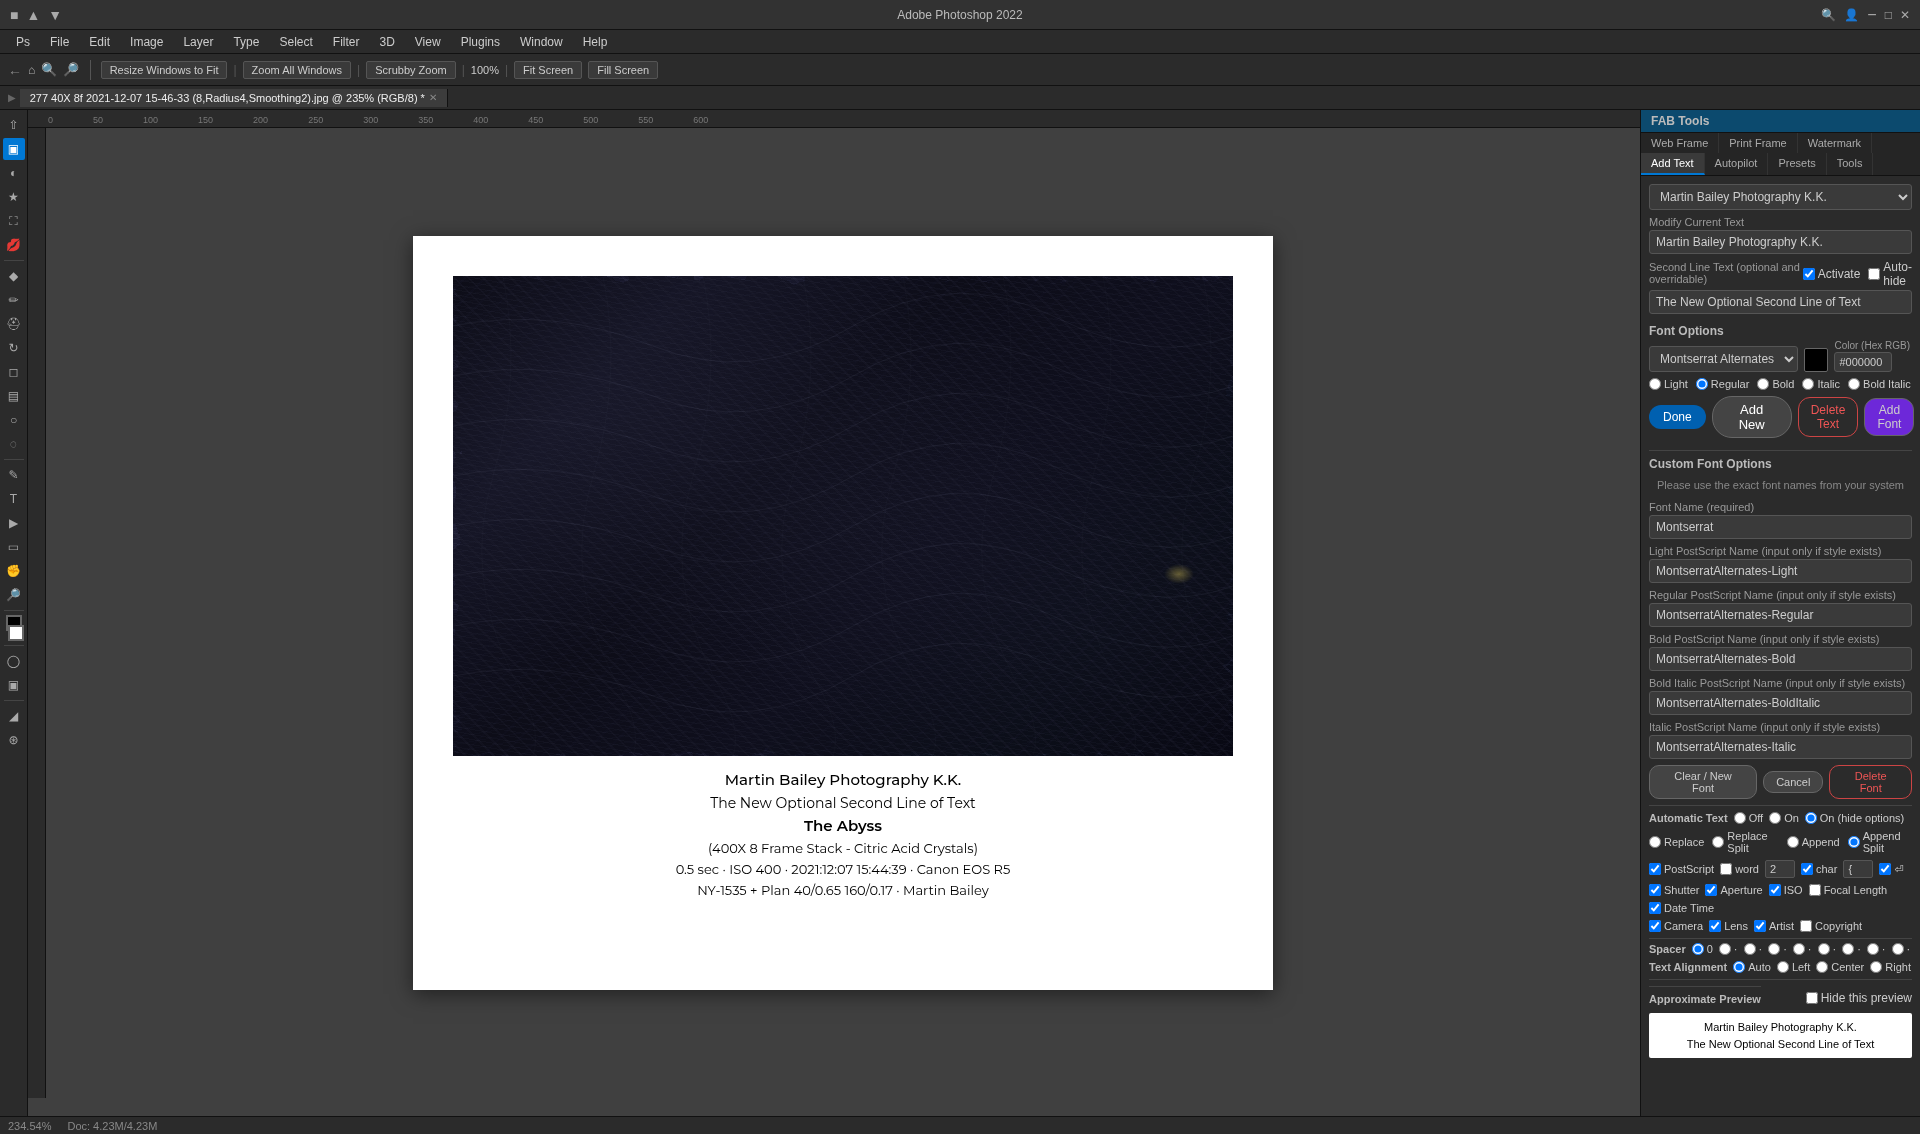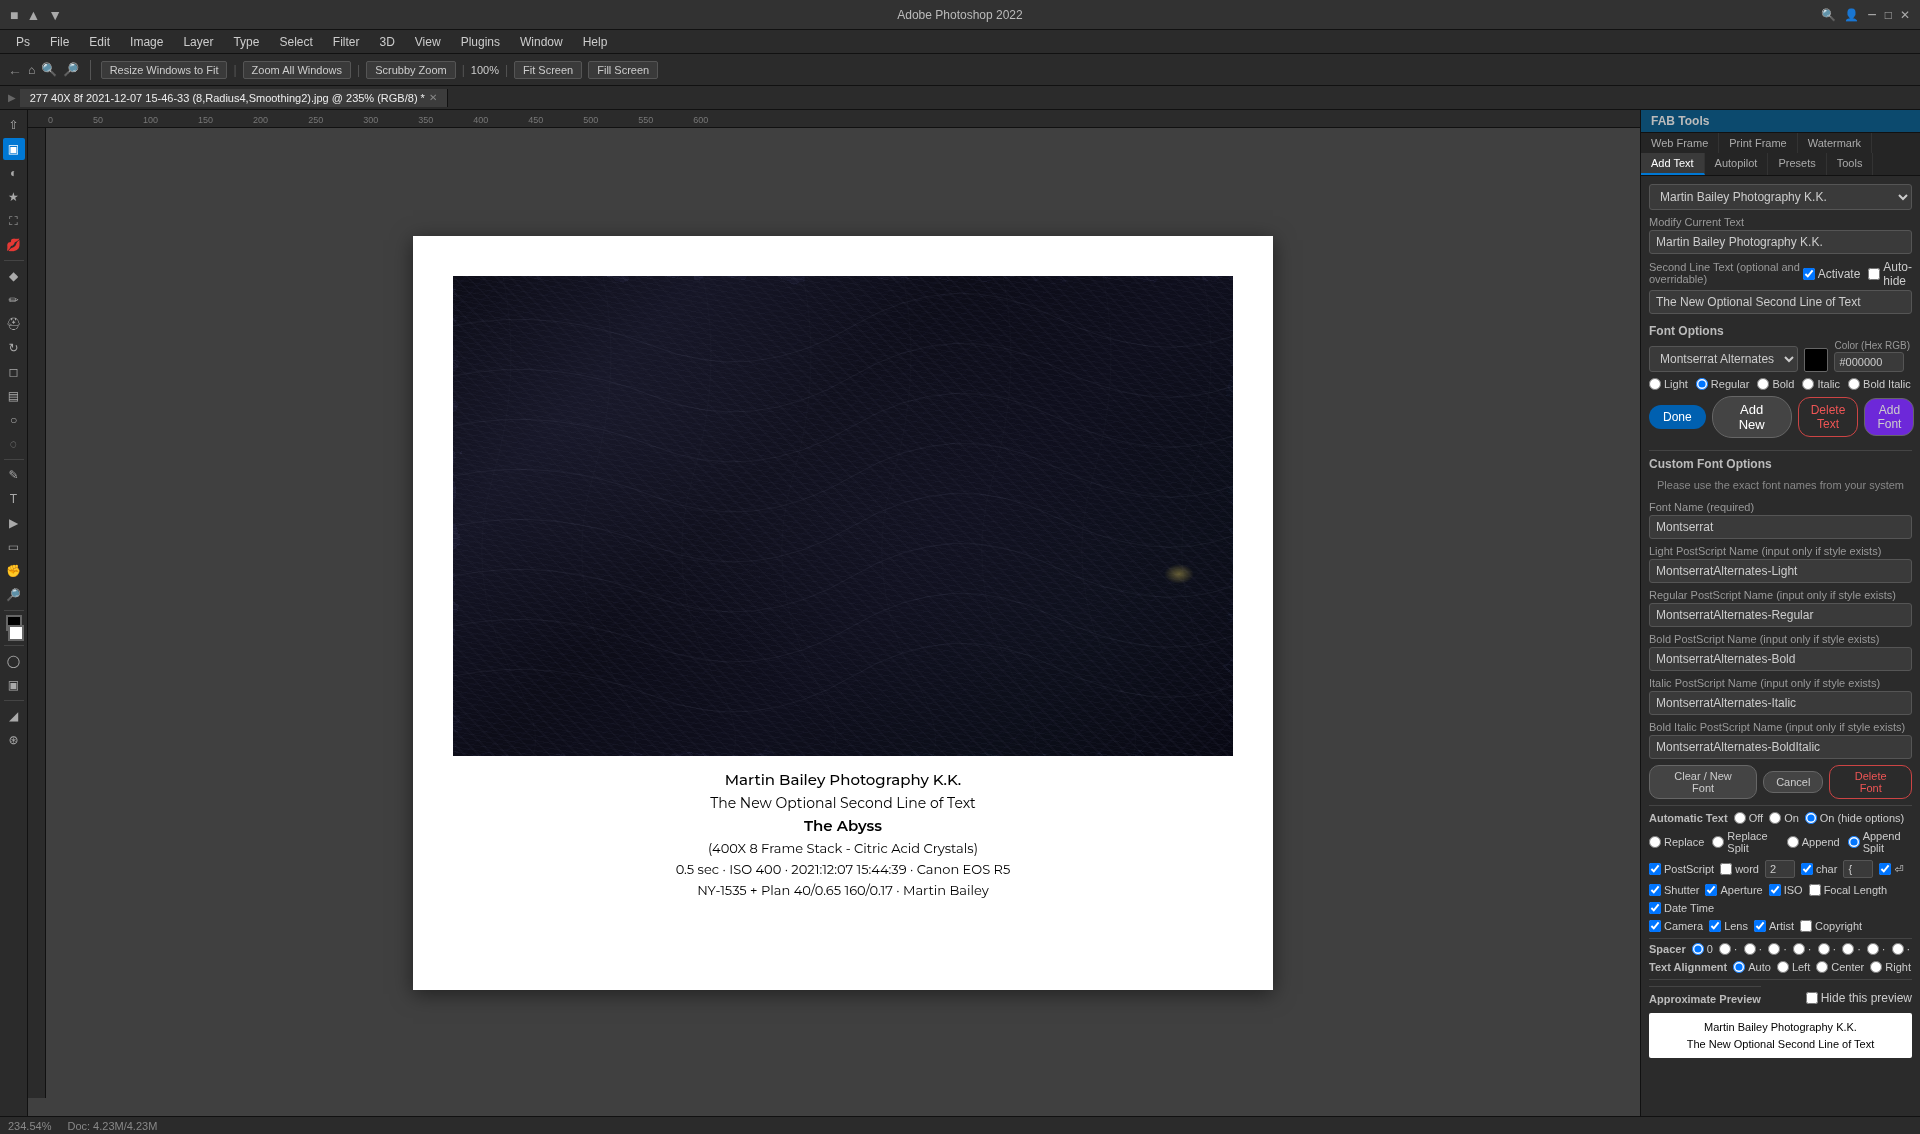--- a/index.html
+++ b/index.html
@@ -376,21 +376,21 @@
     }
     .color-swatch {
       width: 24px;
       height: 24px;
       background: #000;
       border: 1px solid #666;
       cursor: pointer;
       border-radius: 2px;
     }
     .color-hex-input {
-      width: 70px;
+      width: 58px;
       background: #3a3a3a;
       border: 1px solid #555;
       color: #ccc;
       padding: 3px 4px;
       font-size: 11px;
       border-radius: 3px;
     }
 
     .radio-group {
       display: flex;
@@ -858,27 +858,27 @@
         <div class="fab-label">Regular PostScript Name (input only if style exists)</div>
         <input type="text" class="fab-input" value="MontserratAlternates-Regular" style="">
       </div>
 
       <div>
         <div class="fab-label">Bold PostScript Name (input only if style exists)</div>
         <input type="text" class="fab-input" value="MontserratAlternates-Bold" style="">
       </div>
 
       <div>
+        <div class="fab-label">Bold Italic PostScript Name (input only if style exists)</div>
+        <input type="text" class="fab-input" value="MontserratAlternates-BoldItalic" style="">
+      </div>
+
+      <div>
         <div class="fab-label">Italic PostScript Name (input only if style exists)</div>
         <input type="text" class="fab-input" value="MontserratAlternates-Italic" style="">
-      </div>
-
-      <div>
-        <div class="fab-label">Bold Italic PostScript Name (input only if style exists)</div>
-        <input type="text" class="fab-input" value="MontserratAlternates-BoldItalic" style="">
       </div>
 
       <div class="btn-row">
         <button class="btn-clear">Clear / New Font</button>
         <button class="btn-cancel">Cancel</button>
         <button class="btn-delete-font">Delete Font</button>
       </div>
 
       <div class="auto-text-row">
         <span class="auto-text-label">Automatic Text</span>

